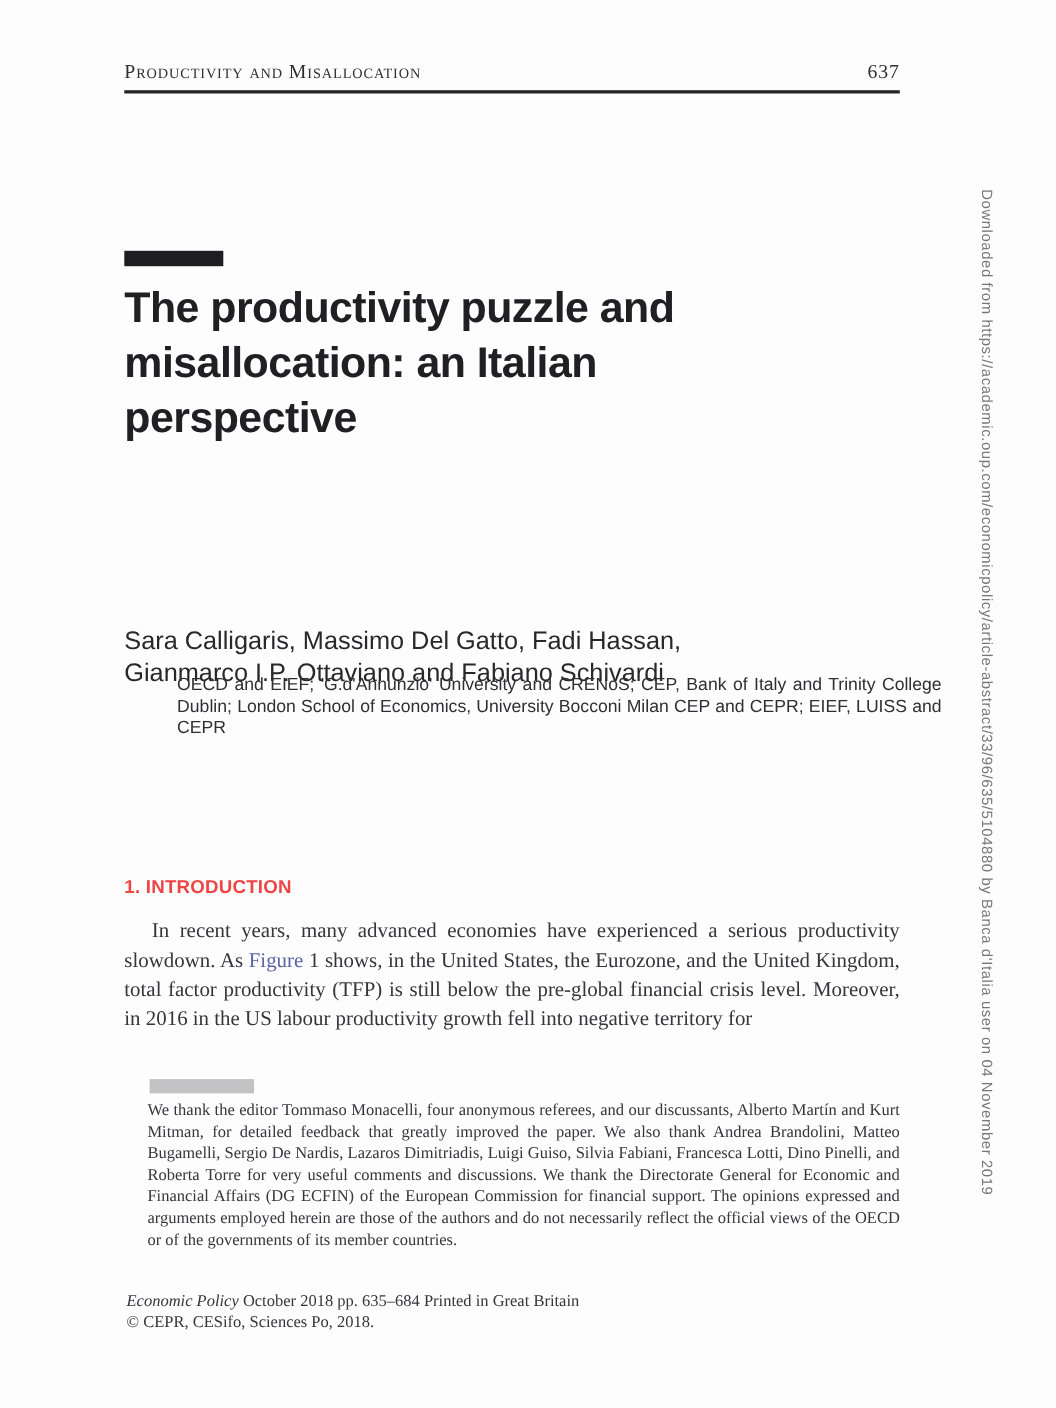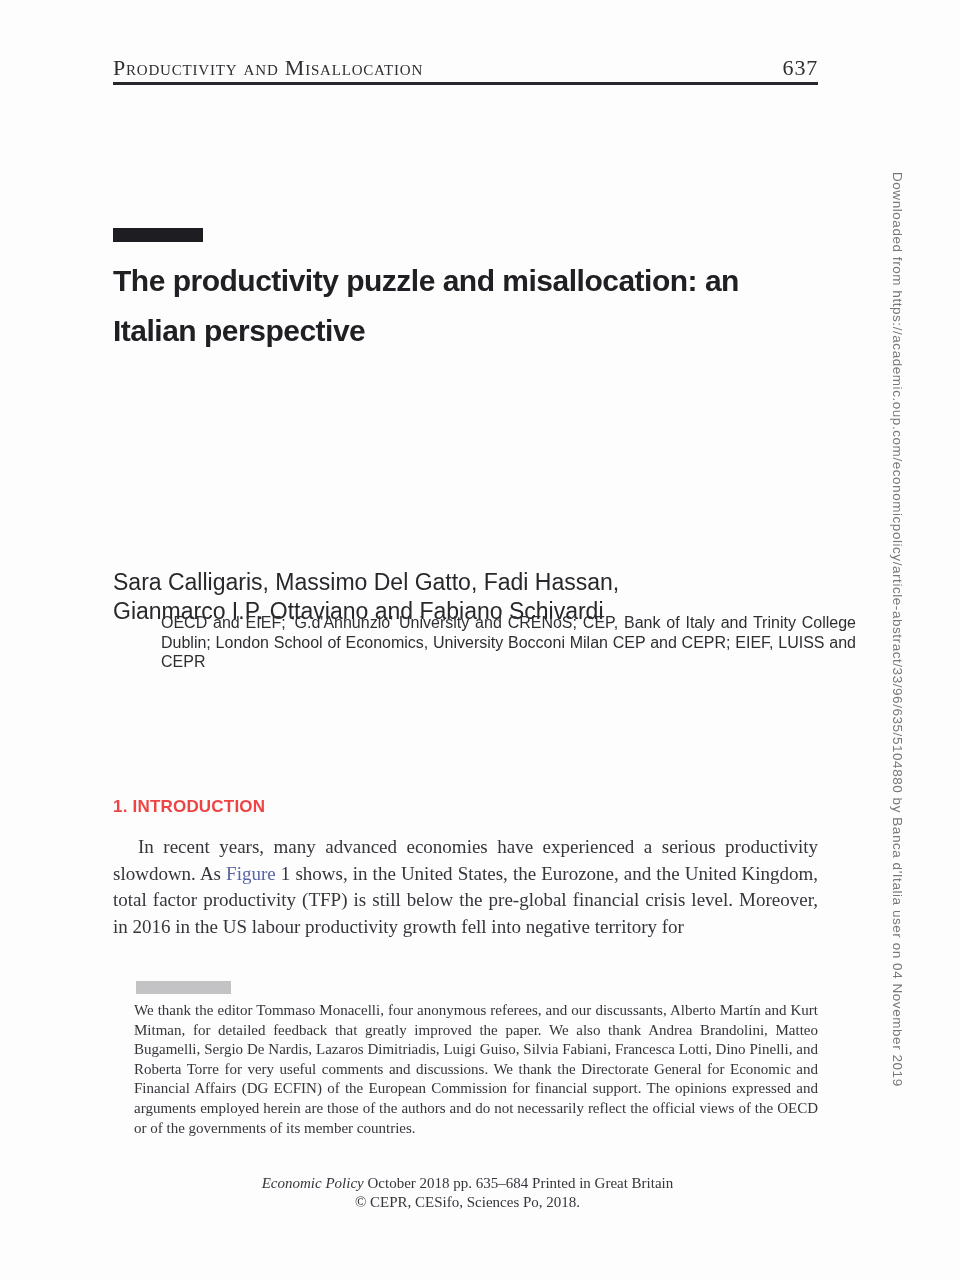--- a/index.html
+++ b/index.html
@@ -11,38 +11,38 @@
     font-family: "Liberation Serif", serif;
   }
   .abs { position: absolute; }
 
   
   .running-head {
     left: 113px; top: 55px; width: 705px;
     display: flex; justify-content: space-between; align-items: baseline;
     font-family: "Liberation Serif", serif;
     font-variant: small-caps;
-    font-size: 22px; letter-spacing: 0.8px;
+    font-size: 18px; letter-spacing: 0.8px;
     color: #2e2e33;
   }
   .head-rule {
     left: 113px; top: 82px; width: 705px; height: 3px;
     background: #26262b;
   }
 
   
   .title-bar {
     left: 113px; top: 228px; width: 90px; height: 14px;
     background: #1d1d22;
   }
   .article-title {
     left: 113px; top: 256px; width: 632px;
     font-family: "Liberation Sans", sans-serif;
     font-weight: bold;
-    font-size: 30px; line-height: 50px; letter-spacing: -0.5px;
+    font-size: 39px; line-height: 50px; letter-spacing: -0.5px;
     color: #202024;
     margin: 0;
   }
 
   
   .authors {
     left: 113px; top: 568px; width: 705px;
     font-family: "Liberation Sans", sans-serif;
     font-size: 23px; line-height: 29px;
     color: #28282c;
@@ -87,21 +87,20 @@
     color: #35353c;
   }
   .footnote p { margin: 0; }
   .footnote p.managing { text-indent: 42px; }
 
   
   .imprint {
     left: 115px; top: 1174px; width: 705px;
     font-size: 15px; line-height: 19px;
     color: #35353c;
-    text-align: center;
   }
   .imprint .journal { font-style: italic; }
 
   
   .download-strip {
     left: 905px; top: 172px; width: 958px;
     transform: rotate(90deg);
     transform-origin: 0 0;
     font-family: "Liberation Sans", sans-serif;
     font-size: 13.5px; letter-spacing: 0.55px;

